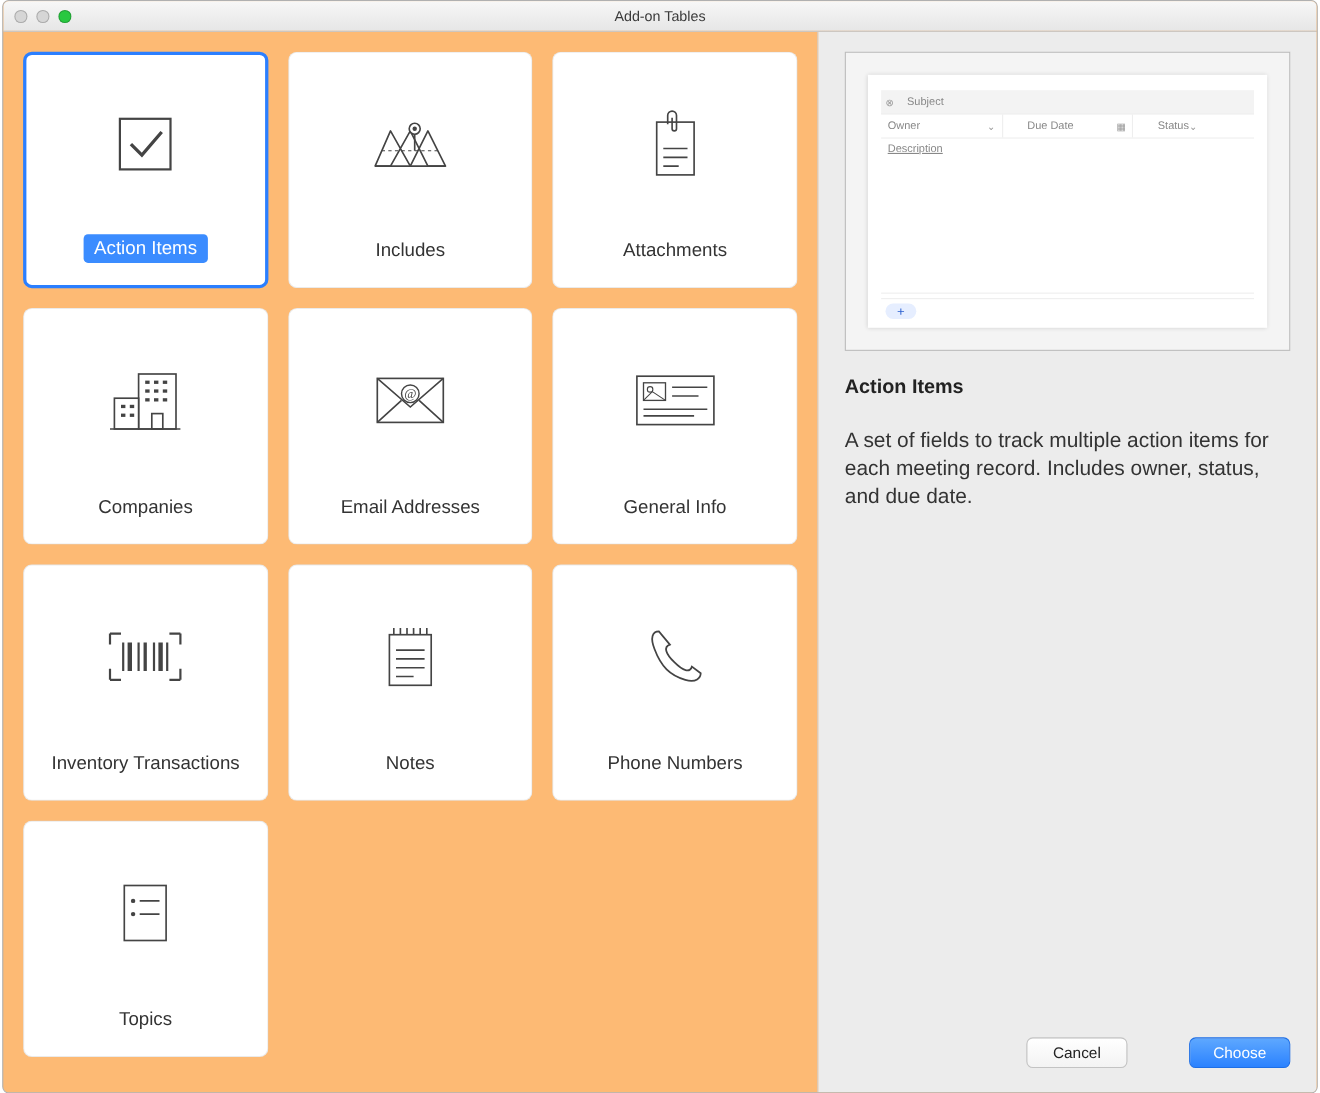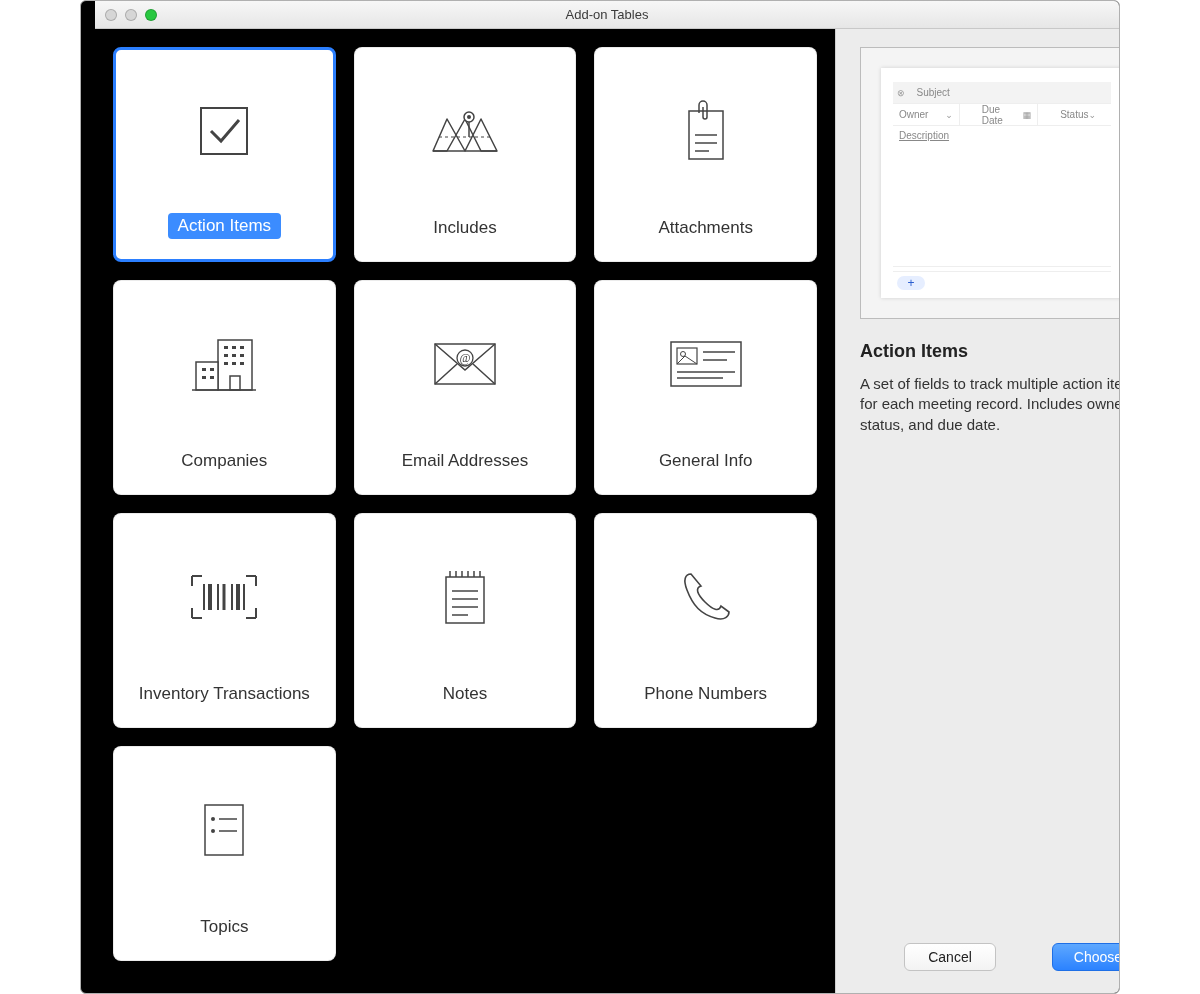--- a/index.html
+++ b/index.html
@@ -1,24 +1,23 @@
 <!DOCTYPE html>
 <html><head>
 <meta charset="utf-8">
 <style>
   * { box-sizing: border-box; }
   html, body { margin:0; padding:0; font-family: -apple-system, "Helvetica Neue", Arial, sans-serif; background:#fff; }
   .window {
-    width:1040px; height:994px; margin:0 auto;
-    background:#000000;
+    width:1196px; height:994px; margin:0 auto;
+    background:#fdba74;
     border:1px solid #b0b0b0;
     border-radius:6px;
     display:flex; flex-direction:column;
     overflow:hidden;
-    padding-left:14px;
   }
   .titlebar {
     height:28px;
     background:linear-gradient(#f7f7f7,#e6e6e6);
     border-bottom:1px solid #c8c8c8;
     display:flex; align-items:center; justify-content:center;
     position:relative;
     flex-shrink:0;
   }
   .traffic {
@@ -108,22 +107,22 @@
     width:28px; height:14px; border-radius:7px; background:#e6eeff;
     color:#2a5ecf; font-size:12px; line-height:12px;
     display:flex; align-items:center; justify-content:center;
     margin-left:4px;
   }
   .detail-title {
     margin-top:22px;
     font-size:18px; font-weight:600; color:#222;
   }
   .detail-desc {
-    margin-top:12px;
-    font-size:15px; color:#333; line-height:1.35;
+    margin-top:26px;
+    font-size:19px; color:#333; line-height:1.35;
   }
   .footer {
     margin-top:auto;
     display:flex; justify-content:flex-end; gap:12px;
     padding-top:12px; padding-bottom:4px;
   }
   .btn {
     min-width:92px; height:28px;
     border-radius:6px;
     font-size:14px;
@@ -319,21 +318,21 @@
         <div class="preview">
           <div class="preview-row preview-subj">
             <span class="mini-icon" style="padding-left:4px;">⊗</span>
             <span class="field">Subject</span>
           </div>
           <div class="preview-row" style="gap:16px;">
             <div class="field" style="flex:1.2;border-right:1px solid #eee;justify-content:space-between;">
               <span>Owner</span>
               <span class="mini-icon">⌄</span>
             </div>
-            <div class="field" style="flex:1.1;border-right:1px solid #eee;justify-content:flex-start;">
+            <div class="field" style="flex:1.1;border-right:1px solid #eee;justify-content:space-between;">
               <span>Due Date</span>
               <span class="mini-icon">▦</span>
             </div>
             <div class="field" style="flex:1;">
               <span>Status</span>
               <span class="mini-icon">⌄</span>
             </div>
           </div>
           <div class="preview-desc">
             <span>Description</span>

